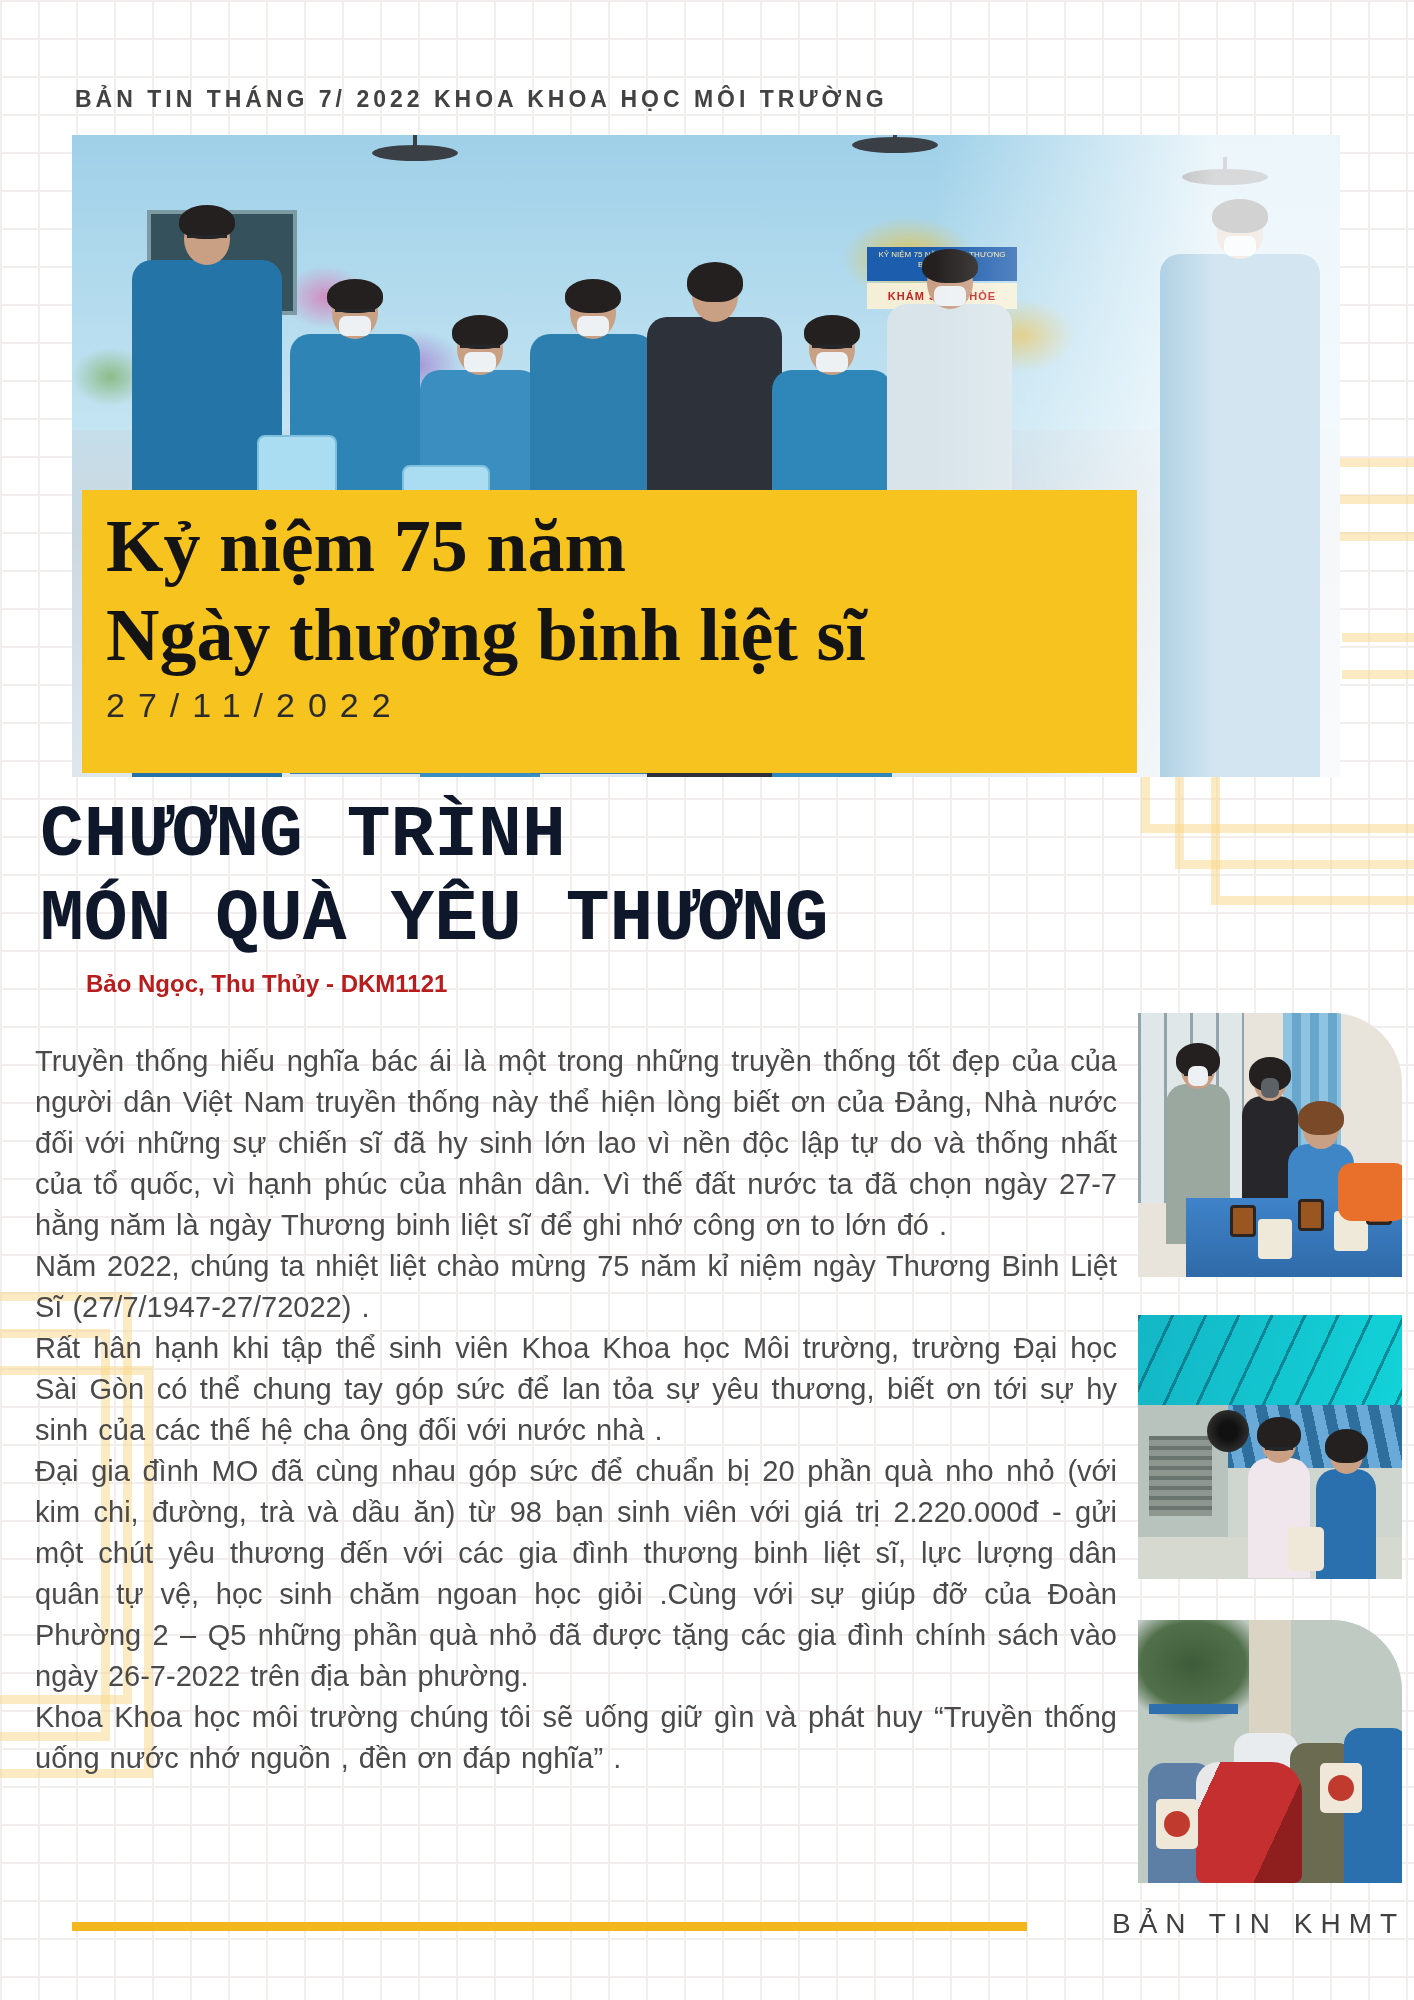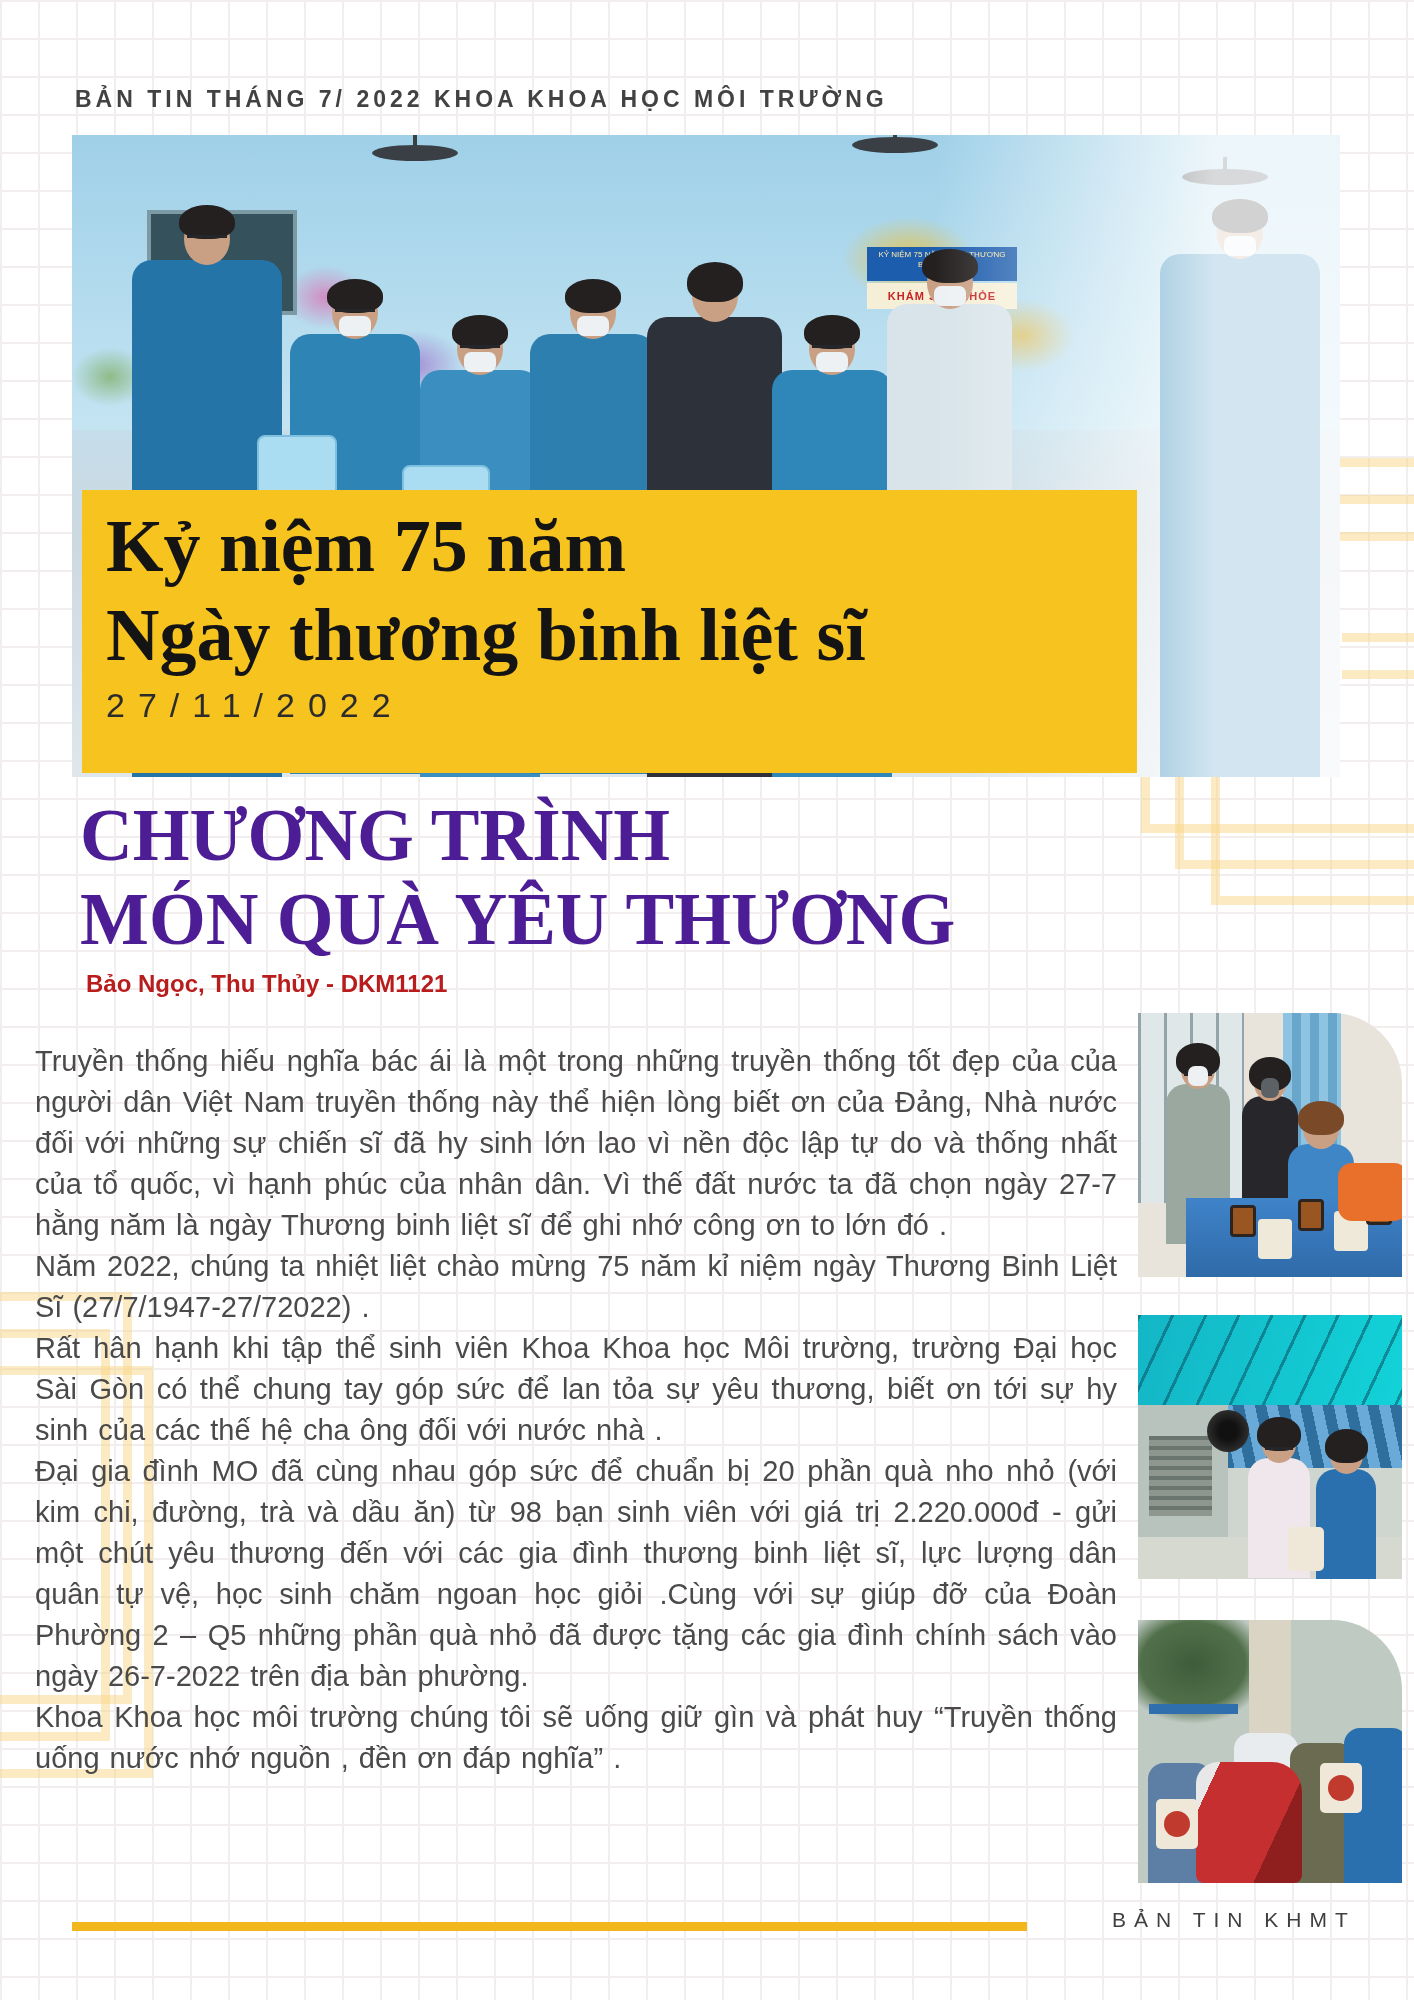--- a/index.html
+++ b/index.html
@@ -66,22 +66,22 @@
   .banner-title {
     font-family:"Liberation Serif", serif; font-weight:700; color:#141414;
     font-size:74px; line-height:89px; letter-spacing:0;
   }
   .banner-date {
     margin-top:6px; font-size:34px; letter-spacing:13px; color:#2c2c2c; font-weight:400;
   }
 
   
   .headline {
-    left:40px; top:794px; z-index:4; font-family:Liberation Serif, serif;
-    font-weight:700; color:#4c1d95; font-size:73px; line-height:84px;padding-left:40px;
+    left:40px; top:794px; z-index:4; font-family:Liberation Mono, monospace;
+    font-weight:700; color:#0f172a; font-size:73px; line-height:84px;
   }
   .byline { left:86px; top:970px; z-index:4; font-size:24px; font-weight:700; color:#b91c1c; }
   .body-copy {
     left:35px; top:1041px; width:1082px; z-index:4;
     font-size:29px; line-height:41px; color:#4a4a4a; text-align:justify; word-spacing:2px;
   }
 
   
   .side-photo { position:absolute; left:1138px; width:264px; overflow:hidden; z-index:2; }
   .round-tr { border-radius:0 70px 0 0; }
@@ -120,21 +120,21 @@
   .p3 .pillar { position:absolute; left:42%; top:0; width:16%; height:70%; background:#d9d4c4; }
   .p3 .bannerline { position:absolute; left:4%; top:32%; width:34%; height:10px; background:#2f6fae; }
   .p3 .bike { position:absolute; left:22%; bottom:0; width:40%; height:46%;
      background:linear-gradient(115deg,#e8e8e8 15%, #c62f2f 15% 70%, #8f1f1f 70%); border-radius:22px 30px 8px 8px; }
   .p3 .tote3 { position:absolute; width:42px; height:50px; background:#efe7d8; border-radius:5px; }
   .p3 .dot { position:absolute; left:8px; top:12px; width:26px; height:26px; border-radius:50%; background:#c03a2e; }
   .p3 .fig { position:absolute; bottom:0; width:64px; border-radius:16px 16px 0 0; }
 
   
   .footer-bar { left:72px; top:1922px; width:955px; height:9px; background:#f2b71d; z-index:4; }
-  .footer-text { left:1112px; top:1908px; font-size:21px; letter-spacing:8px; color:#3f3f3f; z-index:4;text-align:center; }
+  .footer-text { left:1112px; top:1908px; font-size:28px; letter-spacing:8px; color:#3f3f3f; z-index:4;text-align:center; }
 </style>
 </head>
 <body>
 
 <div class="deco-frame" style="left:-420px; top:1292px; width:552px; height:412px;"></div>
 <div class="deco-frame" style="left:-420px; top:1329px; width:530px; height:412px;"></div>
 <div class="deco-frame" style="left:-420px; top:1366px; width:573px; height:412px;"></div>
 
 <div class="deco-frame" style="left:1141px; top:458px; width:520px; height:375px;"></div>
 <div class="deco-frame" style="left:1175px; top:495px; width:520px; height:374px;"></div>

